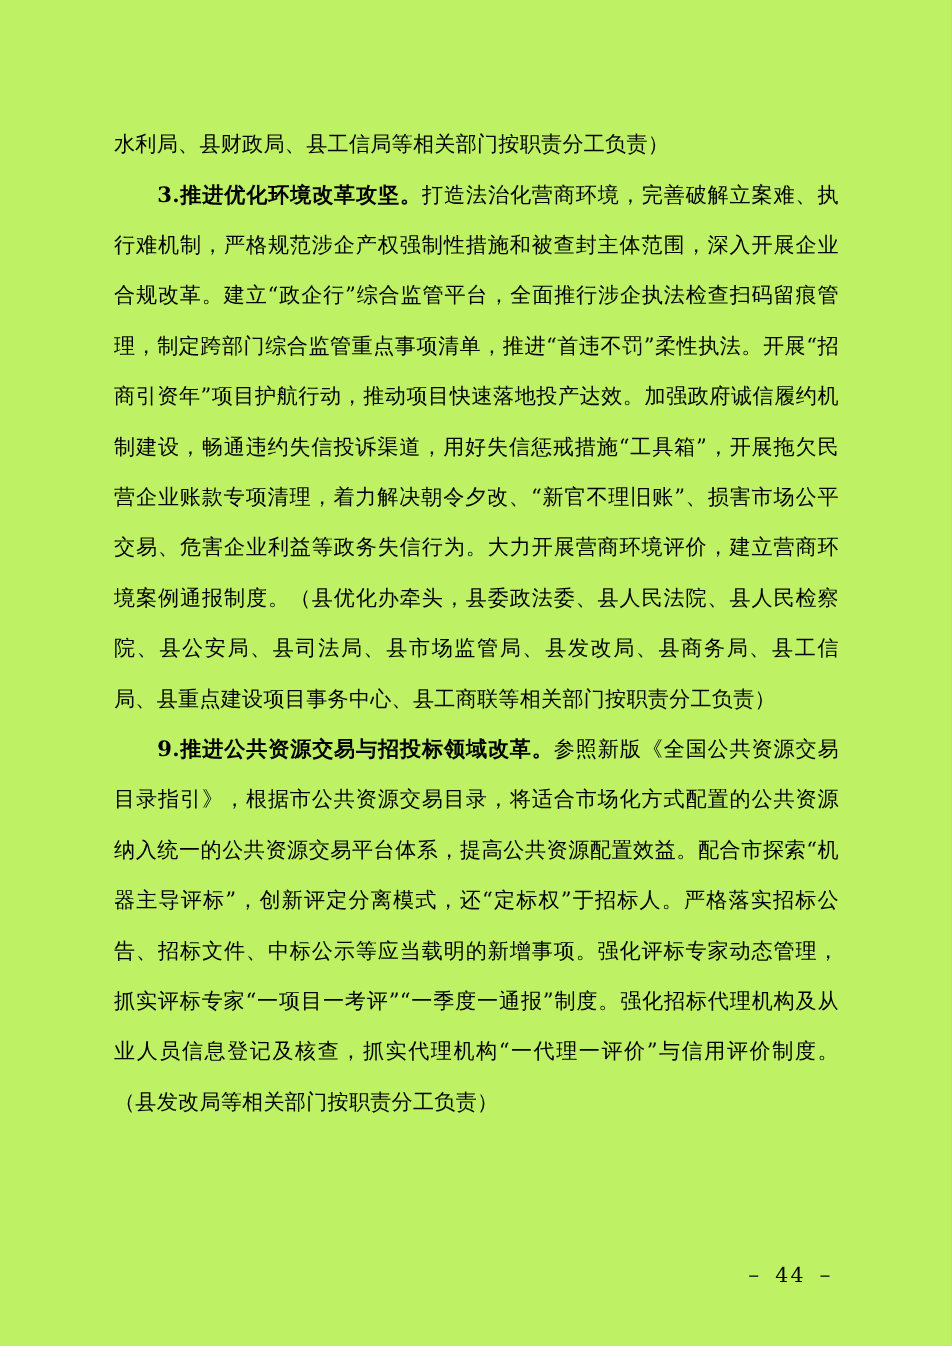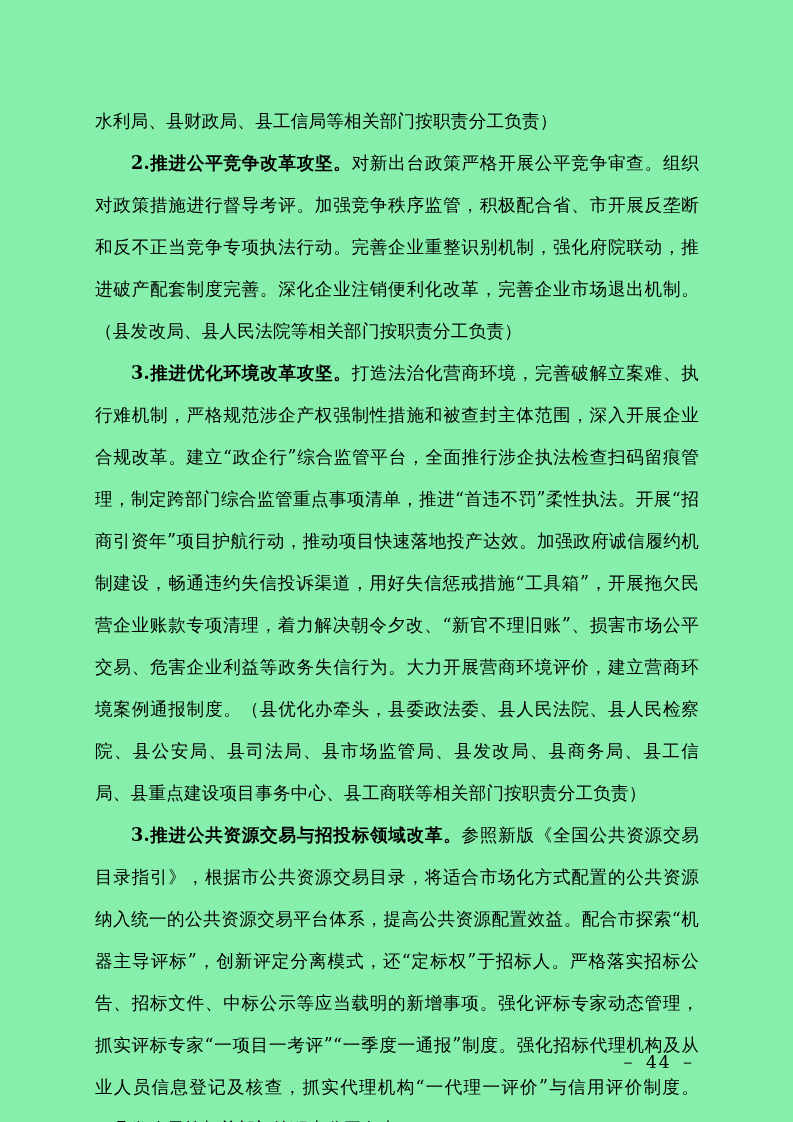--- a/index.html
+++ b/index.html
@@ -8,21 +8,21 @@
     background: #c8c8c8;
   }
   body {
     font-family: "DejaVu Serif", "Liberation Serif", serif;
   }
   .page {
     position: relative;
     width: 793px;
     height: 1122px;
     margin: 0 auto;
-    background: #86efac;
+    background: #bef264;
     box-sizing: border-box;
     overflow: hidden;
   }
   .content {
     position: absolute;
     left: 95px;
     top: 100px;
     width: 604px;
   }
   .para {
@@ -57,20 +57,19 @@
     bottom: 0;
     letter-spacing: 2px;
   }
 </style>
 </head>
 <body>
 
 <div class="page">
   <div class="content" id="body-root">
       <p class="para"><span>水利局、县财政局、县工信局等相关部门按职责分工负责）</span></p>
-      <p class="para indent"><span class="bold">2.推进公平竞争改革攻坚。</span><span>对新出台政策严格开展公平竞争审查。组织对政策措施进行督导考评。加强竞争秩序监管，积极配合省、市开展反垄断和反不正当竞争专项执法行动。完善企业重整识别机制，强化府院联动，推进破产配套制度完善。深化企业注销便利化改革，完善企业市场退出机制。（县发改局、县人民法院等相关部门按职责分工负责）</span></p>
       <p class="para indent"><span class="bold">3.推进优化环境改革攻坚。</span><span>打造法治化营商环境，完善破解立案难、执行难机制，严格规范涉企产权强制性措施和被查封主体范围，深入开展企业合规改革。建立“政企行”综合监管平台，全面推行涉企执法检查扫码留痕管理，制定跨部门综合监管重点事项清单，推进“首违不罚”柔性执法。开展“招商引资年”项目护航行动，推动项目快速落地投产达效。加强政府诚信履约机制建设，畅通违约失信投诉渠道，用好失信惩戒措施“工具箱”，开展拖欠民营企业账款专项清理，着力解决朝令夕改、“新官不理旧账”、损害市场公平交易、危害企业利益等政务失信行为。大力开展营商环境评价，建立营商环境案例通报制度。（县优化办牵头，县委政法委、县人民法院、县人民检察院、县公安局、县司法局、县市场监管局、县发改局、县商务局、县工信局、县重点建设项目事务中心、县工商联等相关部门按职责分工负责）</span></p>
-      <p class="para indent"><span class="bold">3.推进公共资源交易与招投标领域改革。</span><span>参照新版《全国公共资源交易目录指引》，根据市公共资源交易目录，将适合市场化方式配置的公共资源纳入统一的公共资源交易平台体系，提高公共资源配置效益。配合市探索“机器主导评标”，创新评定分离模式，还“定标权”于招标人。严格落实招标公告、招标文件、中标公示等应当载明的新增事项。强化评标专家动态管理，抓实评标专家“一项目一考评”“一季度一通报”制度。强化招标代理机构及从业人员信息登记及核查，抓实代理机构“一代理一评价”与信用评价制度。（县发改局等相关部门按职责分工负责）</span></p>
+      <p class="para indent"><span class="bold">9.推进公共资源交易与招投标领域改革。</span><span>参照新版《全国公共资源交易目录指引》，根据市公共资源交易目录，将适合市场化方式配置的公共资源纳入统一的公共资源交易平台体系，提高公共资源配置效益。配合市探索“机器主导评标”，创新评定分离模式，还“定标权”于招标人。严格落实招标公告、招标文件、中标公示等应当载明的新增事项。强化评标专家动态管理，抓实评标专家“一项目一考评”“一季度一通报”制度。强化招标代理机构及从业人员信息登记及核查，抓实代理机构“一代理一评价”与信用评价制度。（县发改局等相关部门按职责分工负责）</span></p>
     </div>
   <div class="pagenum">
     <span class="pagenum-inner">－ 44 －</span>
   </div>
 </div>
 
 </body></html>

